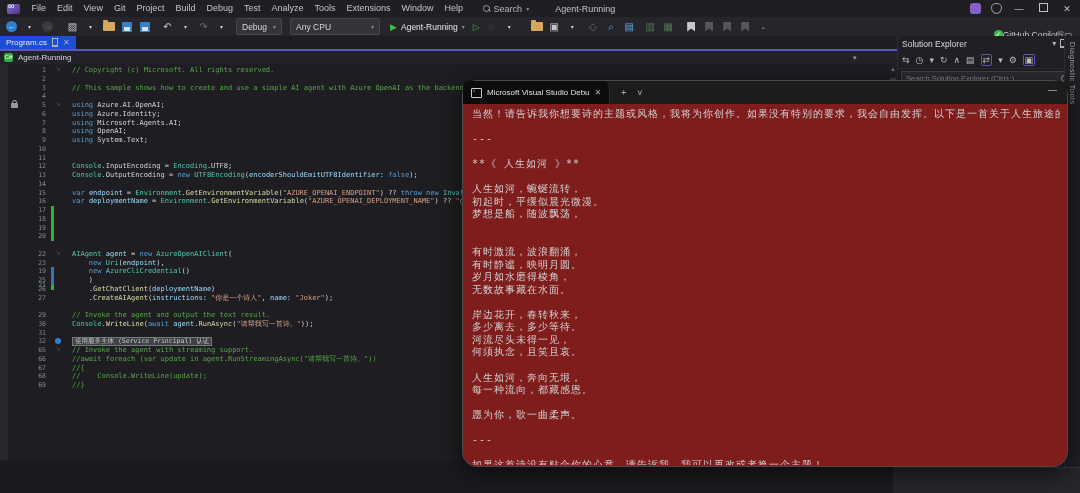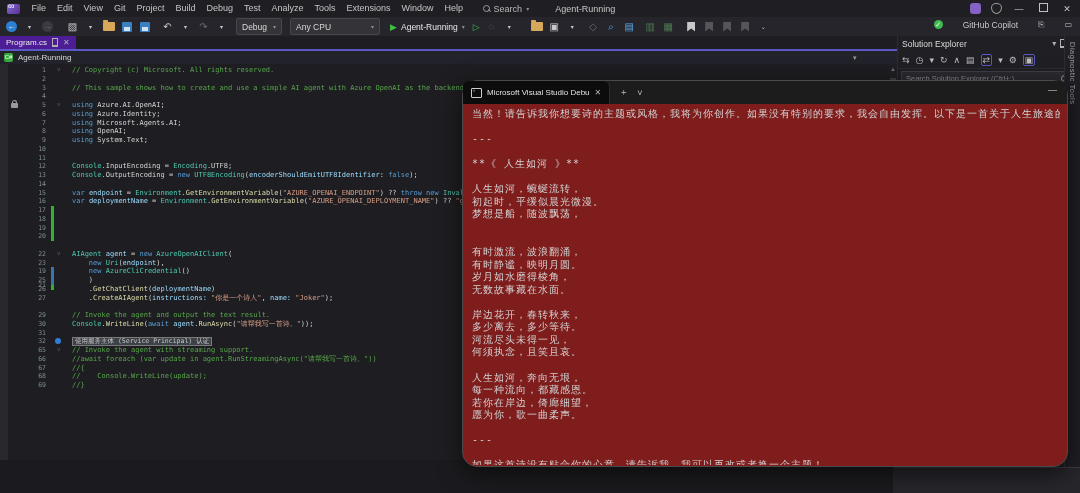--- a/index.html
+++ b/index.html
@@ -40,21 +40,21 @@
   .dd{height:15px;background:#333338;border:1px solid #46464c;border-radius:2px;display:flex;align-items:center;
       padding:0 5px;gap:6px;color:#d8d8d8;margin-left:8px;font-size:8.5px;}
   .run{display:flex;align-items:center;gap:4px;margin-left:10px;color:#e8e8e8;font-size:8.5px;}
   .play{color:#3ebe43;font-size:9px;}
   .play-outline{color:#3ebe43;font-size:9px;margin-left:8px;}
   .bk{width:8px;height:10px;background:#c8c8c8;clip-path:polygon(0 0,100% 0,100% 100%,50% 70%,0 100%);}
   .bk.dim{background:#55555a;}
 
   
   .tabrow{left:0;top:36px;width:897px;height:13px;background:#1e1e22;}
-  .doc-tab{position:absolute;left:0;top:0;height:13px;background:#4c1d95;display:flex;align-items:center;
+  .doc-tab{position:absolute;left:0;top:0;height:13px;background:#1d4ed8;display:flex;align-items:center;
            padding:0 6px;gap:5px;font-size:8px;color:#e8e8e8;}
   .pin{width:4px;height:6px;border:1px solid #b0b0b0;border-bottom-width:2px;position:relative;}
   .pin::after{content:"";position:absolute;left:1px;top:6px;width:1px;height:2px;background:#b0b0b0;}
   .tab-x{color:#b0b0b0;font-size:8px;}
   .well-controls{position:absolute;right:4px;top:38px;display:flex;gap:8px;color:#9a9a9a;font-size:8px;}
   .accent-line{left:0;top:49px;width:897px;height:2px;background:#5b57c4;}
 
   
   .breadcrumb{left:0;top:51px;width:897px;height:13px;background:#22222a;display:flex;align-items:center;
               padding-left:4px;gap:5px;font-size:8px;color:#d8d8d8;}
@@ -206,21 +206,21 @@
   <span class="ti">
       <span class="bk dim"></span>
     </span>
   <span class="ti">
       <span class="bk dim"></span>
     </span>
   <span class="ti">
       <span class="bk dim"></span>
     </span>
   <span class="ti caret">⌄</span>
-<span style="position: absolute; right: 8px; top: 3px; display: flex; align-items: flex-start; gap: 20px; font-size: 8.5px; color: rgb(200, 200, 200);">
+<span style="position: absolute; right: 8px; top: 13px; display: flex; align-items: flex-start; gap: 0; font-size: 8.5px; color: rgb(200, 200, 200);">
       <span style="width:9px;height:9px;border-radius:50%;background:#3fb950;display:inline-block;color:#fff;font-size:7px;line-height:9px;text-align:center;">✓</span>
       <span>GitHub Copilot</span>
       <span class="glyph" style="font-size:8px;">⎘</span>
       <span class="glyph" style="font-size:8px;">▭</span>
     </span>
   </div>
 
 <div class="abs tabrow">
   <div class="doc-tab">
     <span>Program.cs</span>
@@ -461,20 +461,19 @@
       <div class="con-line" style="top: 167.15px;">岁月如水磨得棱角，</div>
       <div class="con-line" style="top: 179.7px;">无数故事藏在水面。</div>
       <div class="con-line" style="top: 192.25px;"></div>
       <div class="con-line" style="top: 204.8px;">岸边花开，春转秋来，</div>
       <div class="con-line" style="top: 217.35px;">多少离去，多少等待。</div>
       <div class="con-line" style="top: 229.9px;">河流尽头未得一见，</div>
       <div class="con-line" style="top: 242.45px;">何须执念，且笑且哀。</div>
       <div class="con-line" style="top: 255px;"></div>
       <div class="con-line" style="top: 267.55px;">人生如河，奔向无垠，</div>
       <div class="con-line" style="top: 280.1px;">每一种流向，都藏感恩。</div>
-      <div class="con-line" style="top: 292.65px;">若你在岸边，倚廊细望，</div>
       <div class="con-line" style="top: 305.2px;">愿为你，歌一曲柔声。</div>
       <div class="con-line" style="top: 317.75px;"></div>
       <div class="con-line" style="top: 330.3px;">---</div>
       <div class="con-line" style="top: 342.85px;"></div>
       <div class="con-line" style="top: 355.4px;">如果这首诗没有贴合你的心意，请告诉我，我可以再改或者换一个主题！</div>
     </div>
 </div>
 
 </body></html>

